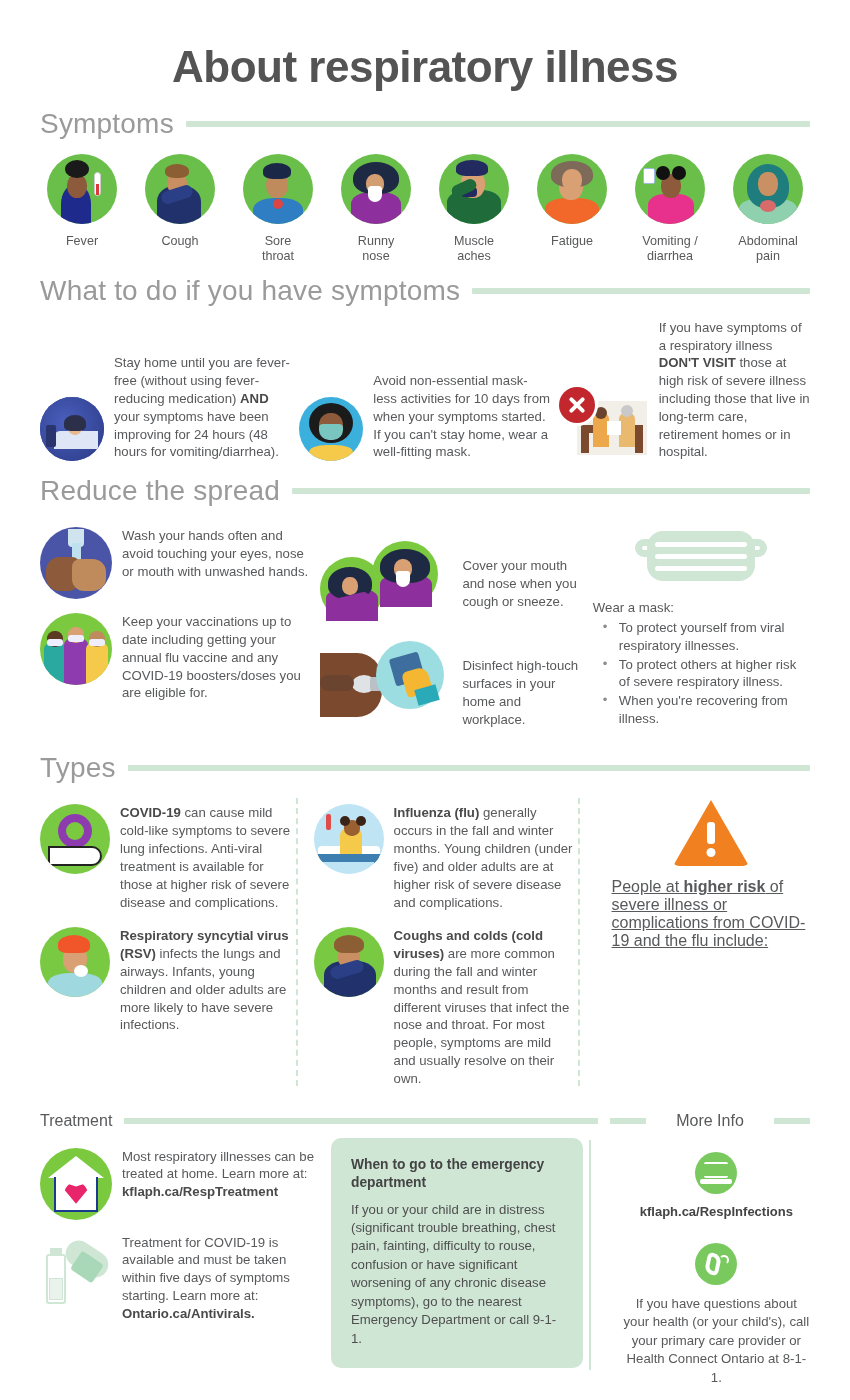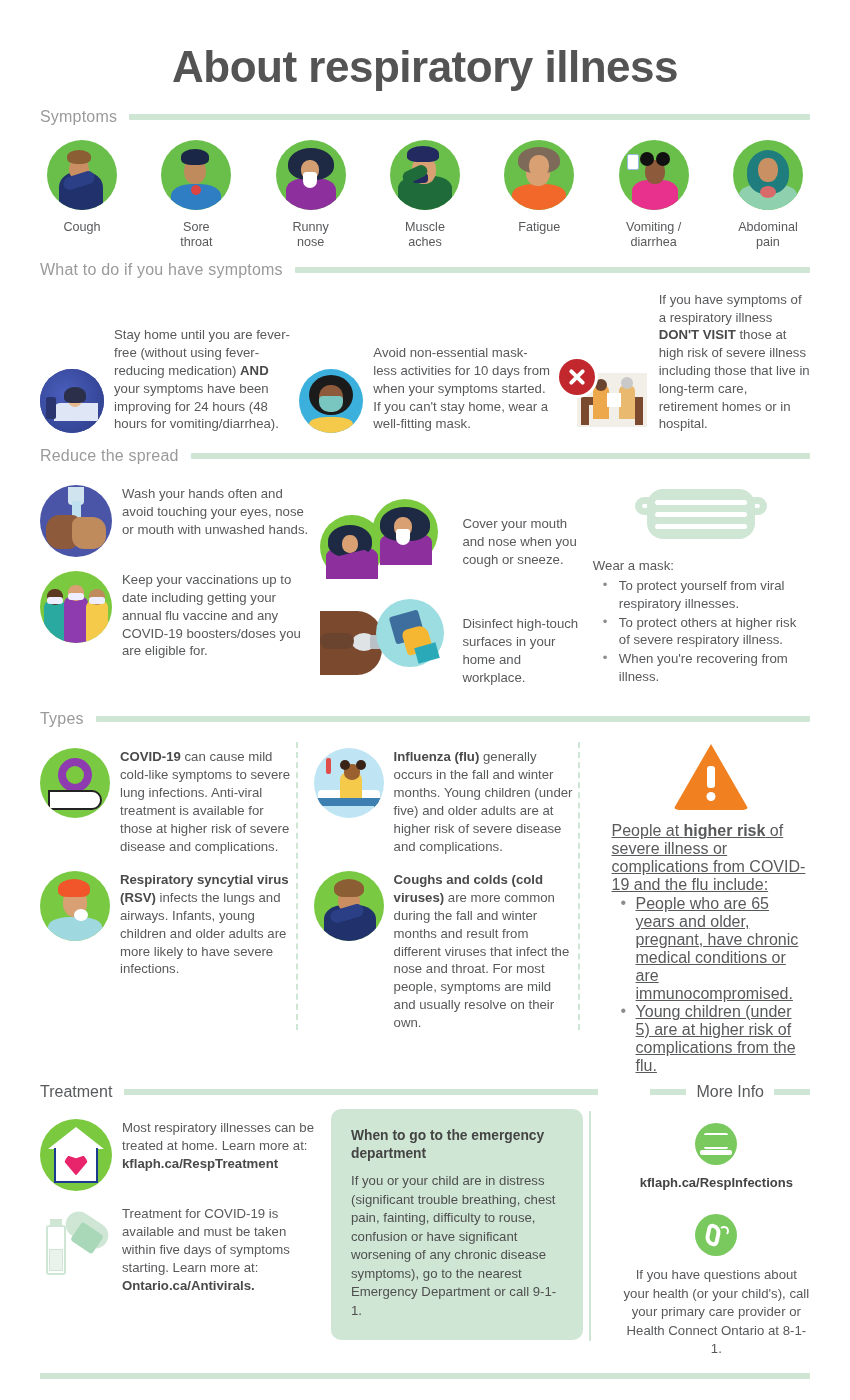--- a/index.html
+++ b/index.html
@@ -20,21 +20,21 @@
     color: #545454;
     letter-spacing: -0.5px;
     padding-top: 42px;
     padding-bottom: 6px;
     font-stretch: condensed;
   }
 
   
   .sec-head { display: flex; align-items: center; gap: 12px; margin-top: 10px; }
   .sec-head .lbl {
-    font-size: 16px; color: #9a9a9a; font-weight: 400; white-space: nowrap;
+    font-size: 28px; color: #9a9a9a; font-weight: 400; white-space: nowrap;
     letter-spacing: 0.2px;
   }
   .sec-head .rule { flex: 1; height: 6px; background: #cfe6d5; border-radius: 1px; }
   .item { display: flex; gap: 10px; align-items: flex-start; }
   .item .txt { font-size: 13.2px; line-height: 1.35; color: #58595b; }
   .item .txt b { color: #4a4a4a; }
 
   
   .circ {
     flex: 0 0 auto; border-radius: 50%; position: relative; overflow: hidden;
@@ -121,20 +121,30 @@
 
   <div class="title">About respiratory illness</div>
 
   <div class="sec-head">
     <span class="lbl">Symptoms</span>
     <span class="rule"></span>
   </div>
 
   <div class="symptoms">
 
+    <div class="symptom">
+      <div class="circ">
+        <div style="position:absolute;left:14px;top:30px;width:30px;height:40px;background:#1f2b8c;border-radius:50% 50% 0 0"></div>
+        <div style="position:absolute;left:20px;top:20px;width:20px;height:24px;background:#8d5a3b;border-radius:48%"></div>
+        <div style="position:absolute;left:18px;top:6px;width:24px;height:18px;background:#1a1a1a;border-radius:50%"></div>
+        <div style="position:absolute;left:47px;top:18px;width:7px;height:24px;background:#fff;border:1px solid #ccc;border-radius:4px"></div>
+        <div style="position:absolute;left:49px;top:30px;width:3px;height:11px;background:#d93b3b"></div>
+      </div>
+      <div class="cap">Fever</div>
+    </div>
 
     <div class="symptom">
       <div class="circ">
         <div style="position:absolute;left:12px;top:32px;width:44px;height:38px;background:#20316b;border-radius:40% 40% 0 0"></div>
         <div style="position:absolute;left:22px;top:18px;width:20px;height:22px;background:#c98f62;border-radius:48%"></div>
         <div style="position:absolute;left:20px;top:10px;width:24px;height:14px;background:#8b5e34;border-radius:50% 50% 40% 40%"></div>
         <div style="position:absolute;left:16px;top:34px;width:32px;height:13px;background:#2a3f86;border-radius:8px;transform:rotate(-18deg)"></div>
       </div>
       <div class="cap">Cough</div>
     </div>
@@ -393,34 +403,30 @@
     <div class="vdash" style="height:288px"></div>
 
     <div class="colC">
       <div class="warn-tri">
         <div class="tri"></div>
           <div class="bang"></div>
           <div class="dot"></div>
       </div>
       <div class="txt risklist">
         <span>People at </span><b>higher risk</b><span> of severe illness or complications from COVID-19 and the flu include:</span>
-        <ul>
-          <li>People who are 65 years and older, pregnant, have chronic medical conditions or are immunocompromised.</li>
-          <li>Young children (under 5) are at higher risk of complications from the flu.</li>
-        </ul>
       </div>
     </div>
   </div>
 
   <div style="display:flex;align-items:center;gap:12px;margin-top:8px">
     <div style="display:flex;align-items:center;gap:12px;width:558px">
       <span class="lbl">Treatment</span>
       <span class="rule" style="flex:1;height:6px;background:#cfe6d5"></span>
     </div>
-    <div style="display:flex;align-items:center;gap:10px;flex:1;justify-content:flex-end">
+    <div style="display:flex;align-items:center;gap:10px;flex:1;justify-content:space-between">
       <span style="width:36px;height:6px;background:#cfe6d5"></span>
       <span class="lbl">More Info</span>
       <span style="width:36px;height:6px;background:#cfe6d5"></span>
     </div>
   </div>
 
   <div class="bottom">
     <div class="colA">
       <div class="item" style="margin-top:10px">
         <div class="circ" style="background:#7ac93f;width:72px;height:72px">

